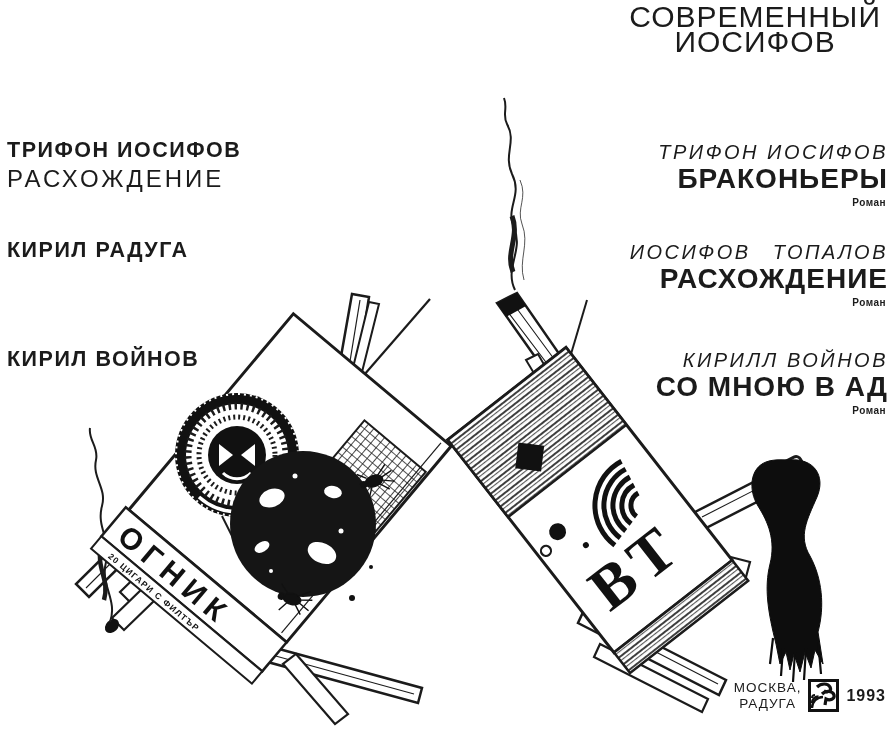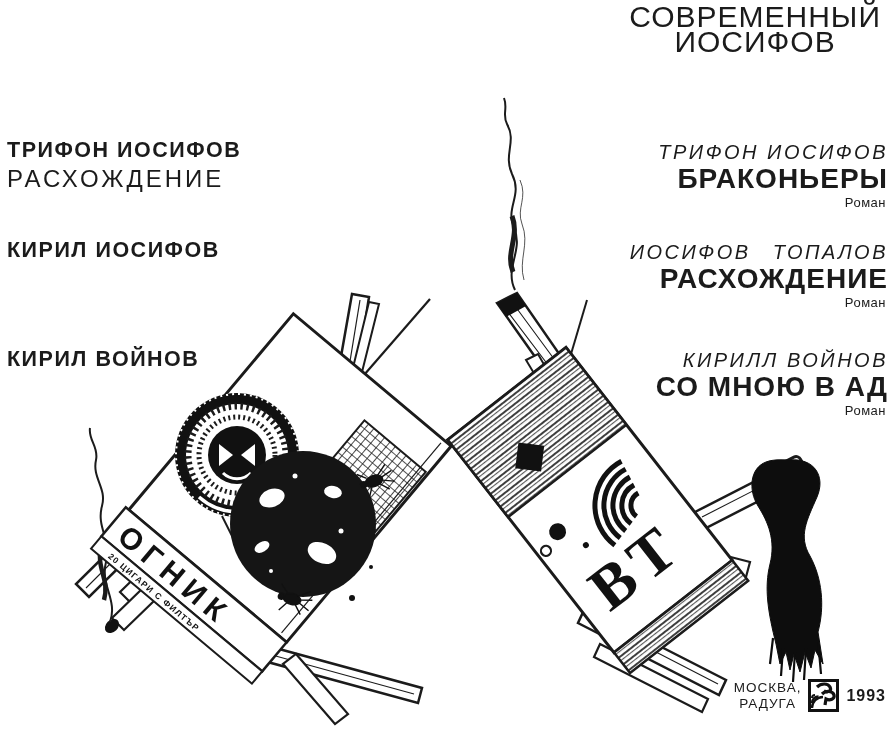--- a/index.html
+++ b/index.html
@@ -15,21 +15,21 @@
   
   .bg-entry{position:absolute;left:7px;text-align:left;}
   .bg-entry .author{font-size:21.5px;font-weight:bold;letter-spacing:1.5px;line-height:22px;}
   .bg-entry .title{font-size:24px;font-weight:400;letter-spacing:3px;line-height:24px;margin-top:6px;}
   .bg-1{top:139px}.bg-2{top:239px}.bg-3{top:348px}
   
   .ru-entry{position:absolute;right:8px;text-align:right;}
   .ru-entry .author{font-size:20px;font-style:italic;letter-spacing:2.5px;line-height:22px;}
   .ru-entry .author.wide{word-spacing:14px;}
   .ru-entry .title{font-size:28px;letter-spacing:1px;line-height:27px;margin-top:2px;font-weight:bold;}
-  .ru-entry .genre{font-size:13px;font-weight:normal;letter-spacing:.5px;line-height:15px;margin-top:3px;padding-right:2px;}
+  .ru-entry .genre{font-size:10px;font-weight:bold;letter-spacing:.5px;line-height:15px;margin-top:3px;padding-right:2px;}
   .ru-1{top:141px}.ru-2{top:241px}.ru-3{top:349px}
   
   .imprint{position:absolute;right:10px;bottom:22px;display:flex;align-items:center;gap:7px;justify-content:space-between;}
   .imprint .city-block{text-align:center;font-size:13.5px;letter-spacing:1px;line-height:15.5px;}
   .imprint .logo{width:31px;height:33px;display:block;}
   .imprint .year{font-size:16px;font-weight:bold;letter-spacing:1px;}
   
   .art{position:absolute;left:0;top:0;width:896px;height:734px;}
   svg text{font-family:"Liberation Sans",sans-serif;}
   svg text.serifed{font-family:"Liberation Serif",serif;}
@@ -194,21 +194,21 @@
   <div class="series-title">
     <div>СОВРЕМЕННЫЙ</div>
     <div>ИОСИФОВ</div>
   </div>
 
   <div class="bg-entry bg-1">
     <div class="author">ТРИФОН ИОСИФОВ</div>
     <div class="title">РАСХОЖДЕНИЕ</div>
   </div>
   <div class="bg-entry bg-2">
-    <div class="author">КИРИЛ ИОСИФОВ</div>
+    <div class="author">КИРИЛ РАДУГА</div>
   </div>
   <div class="bg-entry bg-3">
     <div class="author">КИРИЛ ВОЙНОВ</div>
   </div>
 
   <div class="ru-entry ru-1">
     <div class="author">ТРИФОН ИОСИФОВ</div>
     <div class="title">БРАКОНЬЕРЫ</div>
     <div class="genre">Роман</div>
   </div>

